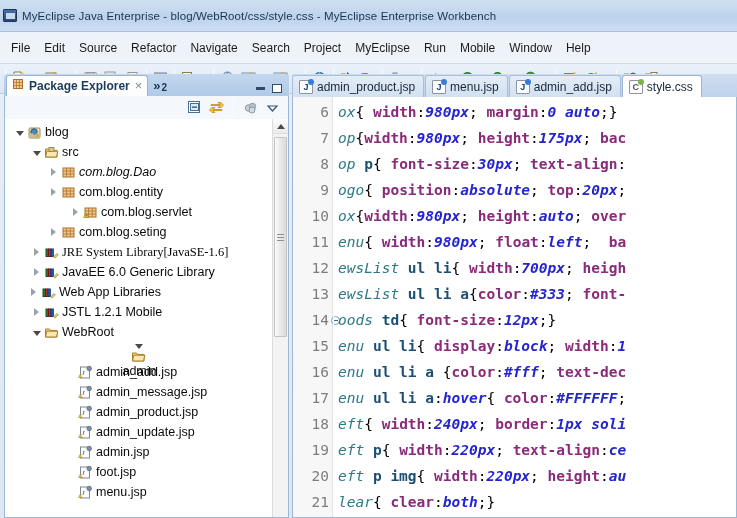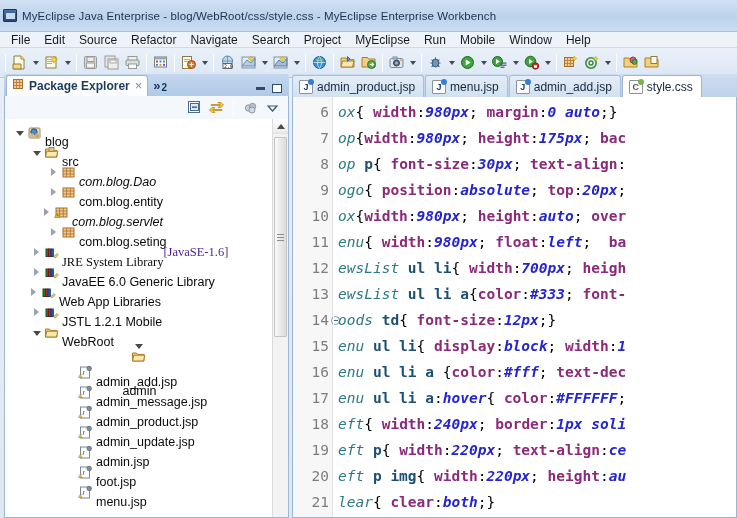--- a/index.html
+++ b/index.html
@@ -43,21 +43,21 @@
   }
   .title-text {
     font-size: 11.5px;
     color: #19334f;
     white-space: nowrap;
     letter-spacing: .1px;
   }
 
   
   .menubar {
-    height: 16px;
+    height: 32px;
     display: flex; align-items: center;
     background: #eef3fa;
     border-bottom: 1px solid #cddbeb;
     padding-left: 4px;
   }
   .menu-item {
     padding: 2px 7px;
     font-size: 12px;
     color: #1a1a1a;
     white-space: nowrap;
@@ -208,22 +208,22 @@
     border-right: 4px solid transparent;
     border-top: 5px solid #4a4a4a;
     margin-top: 2px;
   }
   .twisty.closed i {
     border-top: 4px solid transparent;
     border-bottom: 4px solid transparent;
     border-left: 5px solid #9aa3ad;
   }
   .t-ico { width: 17px; flex: none; display: flex; align-items: center; justify-content: center; }
-  .t-label { padding-left: 2px; margin-top: 20px; }
-  .t-suffix { color: #4c1d95; }
+  .t-label { padding-left: 2px; }
+  .t-suffix { color: #000000; }
 
   .vscroll {
     width: 16px; flex: none;
     background: #f3f3f3;
     border-left: 1px solid #dcdcdc;
     position: relative;
   }
   .vs-up {
     height: 15px;
     display: flex; align-items: center; justify-content: center;
@@ -726,21 +726,21 @@
                 <i></i>
               </span>
               <span class="t-ico">
                 <svg width="15" height="15" viewBox="0 0 15 15">
                   <rect x="2" y="3" width="11" height="9" fill="#f3c88e" stroke="#a8702c"></rect>
                   <path d="M2 6h11M2 9h11M5.6 3v9M9.3 3v9" stroke="#a8702c" stroke-width=".8"></path>
                 </svg>
               </span>
               <span class="t-label">com.blog.entity</span>
             </div>
-            <div class="tree-row" style="padding-left: 35px; font-style: italic;">
+            <div class="tree-row" style="padding-left: 64px;">
               <span class="twisty closed">
                 <i></i>
               </span>
               <span class="t-ico">
                 <svg width="15" height="15" viewBox="0 0 15 15">
                   <rect x="2" y="3" width="11" height="9" fill="#f3c88e" stroke="#a8702c"></rect>
                   <path d="M2 6h11M2 9h11M5.6 3v9M9.3 3v9" stroke="#a8702c" stroke-width=".8"></path>
                   <path d="M3.2 8.2l2.6 4.4H.6z" fill="#f2c83a" stroke="#9a7a12" stroke-width=".6"></path>
                   <rect x="2.9" y="9.8" width=".7" height="1.6" fill="#4a3a00"></rect>
                 </svg>

